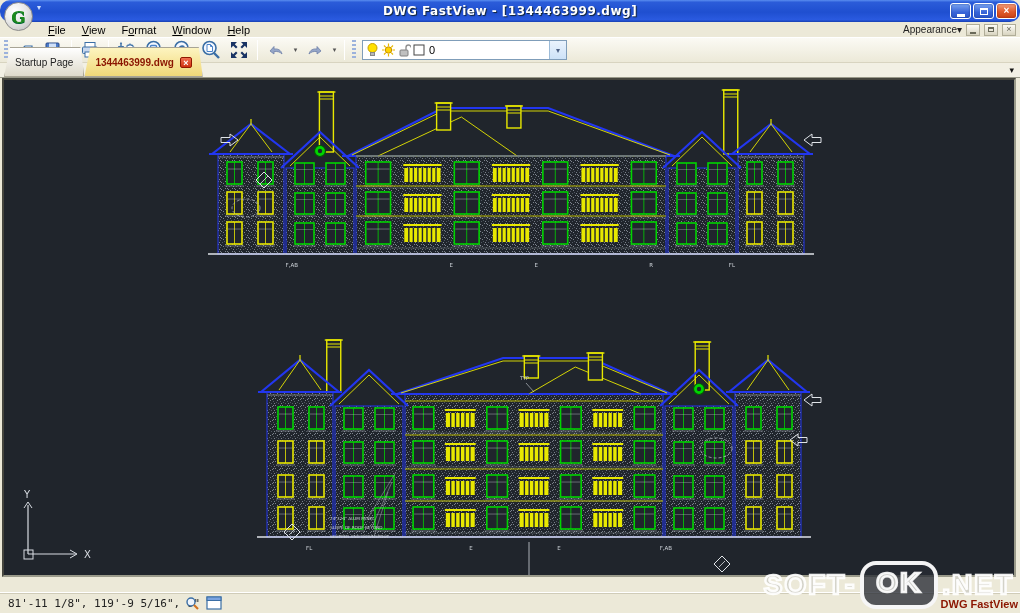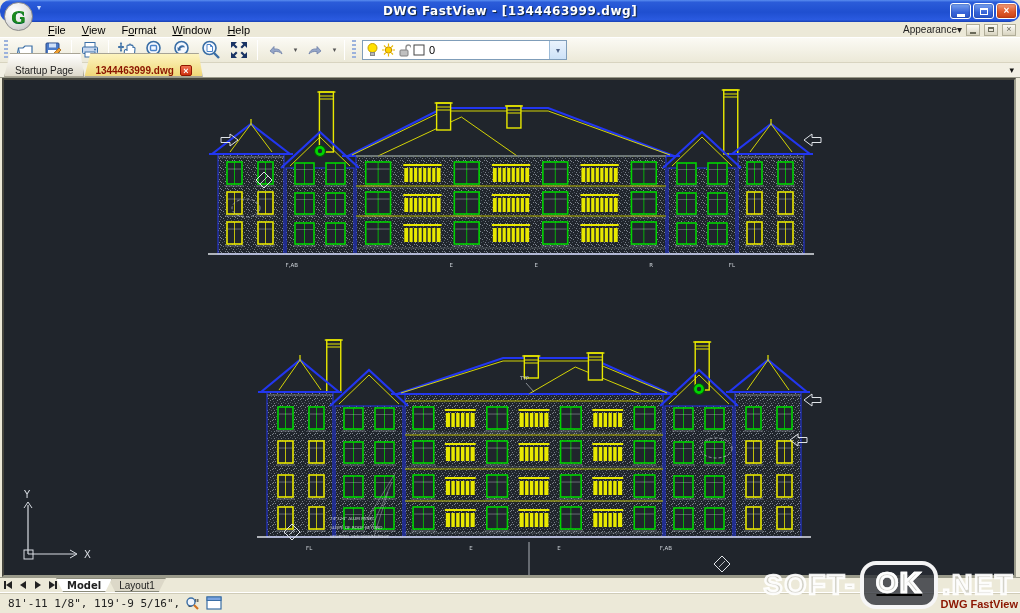--- a/index.html
+++ b/index.html
@@ -50,21 +50,21 @@
   .ddarrow { font-size:7px; color:#555; width:9px; text-align:center; }
   .layercombo { display:flex; align-items:center; height:20px; width:205px; background:#fff;
     border:1px solid #7f9db9; margin-left:2px; padding-left:3px; gap:2px; }
   .layercombo .lval { font-size:11px; margin-left:2px; flex:1; }
   .combobtn { width:17px; height:18px; background:linear-gradient(180deg,#eaf3fd,#cde2f7);
     border-left:1px solid #9cbbd8; display:flex; align-items:center; justify-content:center; color:#4d6185; font-size:8px; }
 
   
   .doctabs { position:absolute; top:63px; left:0; right:0; height:15px; background:#f2f0e4;
     border-bottom:1px solid #9a9a8a; display:flex; align-items:flex-end; padding-left:4px; }
-  .dtab { height:24px; display:flex; align-items:flex-end; padding:0 10px; font-size:10px;
+  .dtab { height:30px; display:flex; align-items:center; padding:0 10px; font-size:10px;
     clip-path:polygon(6px 0, calc(100% - 4px) 0, 100% 100%, 0 100%);
     background:linear-gradient(180deg,#ffffff,#dedacb); border:1px solid #a8a495; color:#222; }
   .dtab.active { background:linear-gradient(180deg,#fdf4c0,#f0d878); color:#8b1500; font-weight:bold; gap:6px; }
   .tabclose { width:12px; height:11px; background:linear-gradient(180deg,#f07050,#d03010); border:1px solid #901800;
     border-radius:2px; color:#fff; font-size:9px; line-height:10px; text-align:center; font-weight:bold; }
   .doctabs-dd { position:absolute; right:6px; top:2px; font-size:9px; color:#111; }
 
   
   .canvas { position:absolute; top:78px; left:2px; right:4px; bottom:36px; background:#20252c;
     border:2px inset #9a9a8a; }
@@ -91,21 +91,21 @@
   .brand { position:absolute; right:2px; bottom:3px; font-size:11px; font-weight:bold; color:#8b1500;
     font-family:Liberation Sans, sans-serif; z-index:60; }
 
   
   .watermark { position:absolute; right:6px; bottom:4px; z-index:50; display:flex; align-items:center;
     font-family:"Liberation Sans", sans-serif; font-weight:900; font-size:28px; letter-spacing:2px;
     pointer-events:none; }
   .wm-txt { color:rgba(150,148,132,0.38); -webkit-text-stroke:2.5px rgba(255,255,255,0.92);
     text-shadow:0 0 1px rgba(255,255,255,0.7); line-height:1; }
   .wm-box { background:rgba(40,44,52,0.78); border:4px solid rgba(255,255,255,0.95); border-radius:16px;
-    padding:2px 12px 6px 12px; margin:0 4px;text-decoration:underline; }
+    padding:2px 12px 6px 12px; margin:0 4px; }
   .wm-box .wm-txt { color:rgba(200,198,185,0.25); }
 </style>
 </head>
 <body>
 
 <div class="window">
 
   <div class="titlebar">
     <div class="title-text">DWG FastView - [1344463999.dwg]</div>
     <div class="winbtns">
@@ -929,42 +929,20 @@
           <line x1="24" y1="474" x2="72" y2="474" stroke="#d8dce2" stroke-width="1.2" opacity="1"></line>
           <rect x="20" y="470" width="9" height="9" fill="none" stroke="#d8dce2" stroke-width="1"></rect>
           <text x="20" y="418" font-size="10" fill="#d8dce2" font-family="DejaVu Sans, sans-serif">Y</text>
           <text x="80" y="478" font-size="10" fill="#d8dce2" font-family="DejaVu Sans, sans-serif">X</text>
           <polyline points="20,428 24,422 28,428" fill="none" stroke="#d8dce2" stroke-width="1"></polyline>
           <polyline points="66,470 73,474 66,478" fill="none" stroke="#d8dce2" stroke-width="1"></polyline>
         </g>
       </svg>
   </div>
 
-  <div class="sheettabs">
-    <div class="navbtn">
-        <span class="tbar"></span>
-        <span class="tri left"></span>
-      </div>
-    <div class="navbtn">
-        <span class="tri left"></span>
-      </div>
-    <div class="navbtn">
-        <span class="tri right"></span>
-      </div>
-    <div class="navbtn">
-        <span class="tri right"></span>
-        <span class="tbar"></span>
-      </div>
-    <div class="stab active">
-        <span>Model</span>
-      </div>
-    <div class="stab">
-        <span>Layout1</span>
-      </div>
-  </div>
 
   <div class="statusbar">
     <span class="coords">81'-11 1/8", 119'-9 5/16", 0"</span>
     <div class="sb-icons">
       <svg width="15" height="15" viewBox="0 0 15 15">
         <circle cx="6" cy="6" r="4" fill="#eef4fc" stroke="#3a6ea5" stroke-width="1.4"></circle>
         <path d="M9 9 L13 13" stroke="#d07020" stroke-width="2.2"></path>
       </svg>
       <svg width="16" height="15" viewBox="0 0 16 15">
         <rect x="1" y="1" width="14" height="12" fill="#fff" stroke="#3a6ea5" stroke-width="1.2"></rect>

